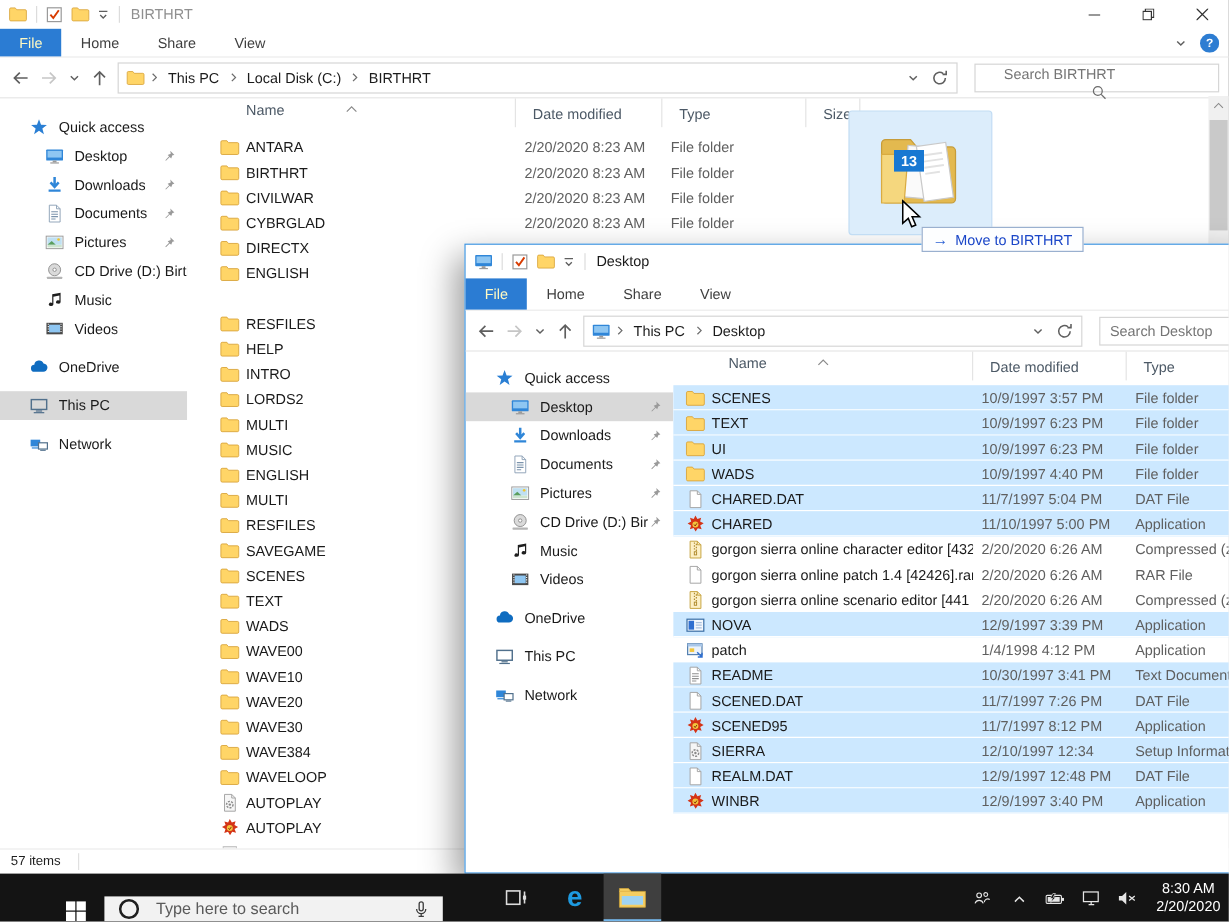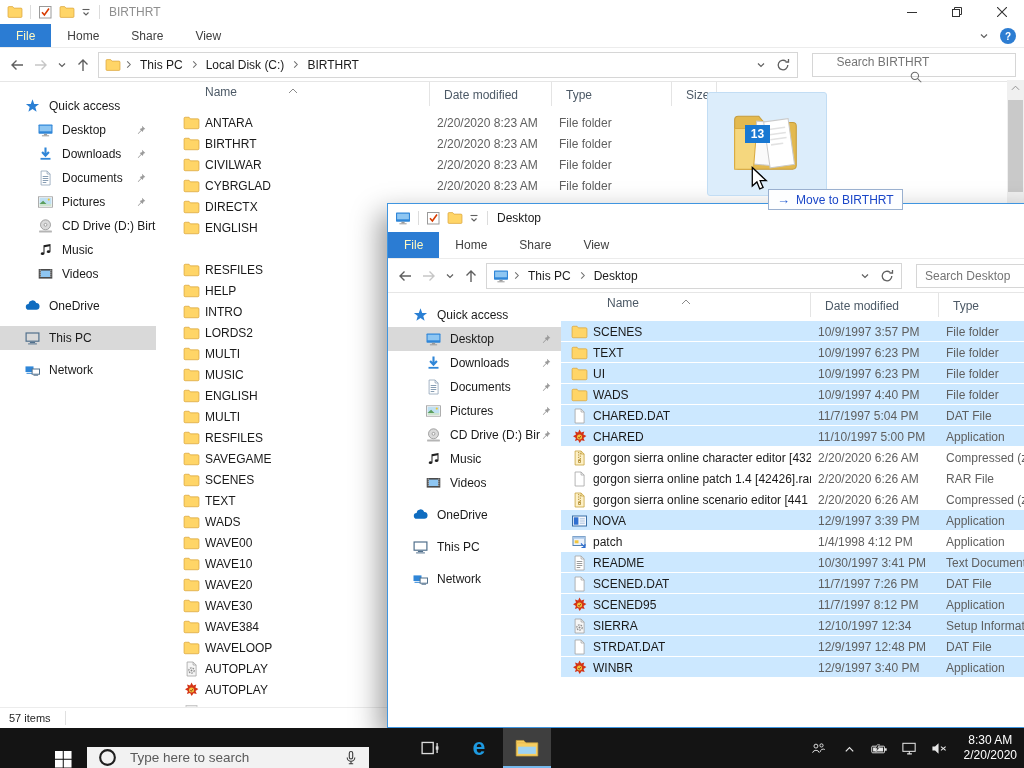--- a/index.html
+++ b/index.html
@@ -1293,21 +1293,21 @@
               <span class="cell c-type">Setup Informat</span>
             </div>
             <div class="frow sel">
               <span class="cell c-name">
                 <span class="fic">
                   <svg viewBox="0 0 16 16">
                     <path d="M3.6 1h6l3 3v11h-9z" fill="#fff" stroke="#a3a3a3" stroke-width="0.8"></path>
                     <path d="M9.6 1v3h3" fill="none" stroke="#a3a3a3" stroke-width="0.8"></path>
                   </svg>
                 </span>
-                <span class="fname">STRDAT.DAT</span>
+                <span class="fname">REALM.DAT</span>
               </span>
               <span class="cell c-date">12/9/1997 12:48 PM</span>
               <span class="cell c-type">DAT File</span>
             </div>
             <div class="frow sel">
               <span class="cell c-name">
                 <span class="fic">
                   <svg viewBox="0 0 16 16">
                     <path d="M8 .6l1.7 2.9 3.1-1.1-.9 3.1 3 1.6-2.9 1.8 1.2 3.1-3.2-.8-1.8 2.8-1.7-2.9-3.1 1 1-3.2-2.9-1.7 3-1.7-1-3 3.1 1z" fill="#d43417"></path>
                     <circle cx="8" cy="8" r="2.5" fill="#f2c53d"></circle>

